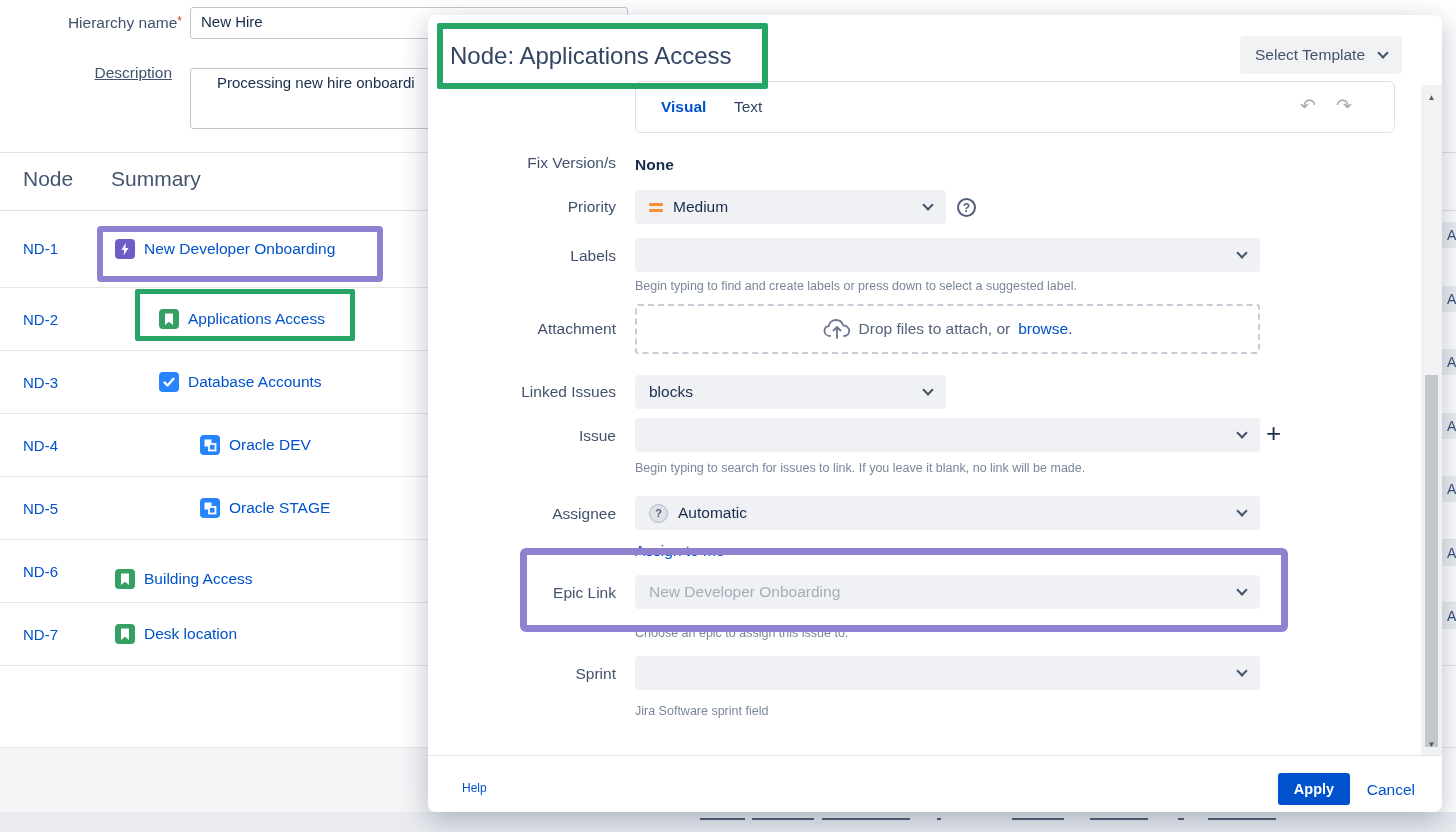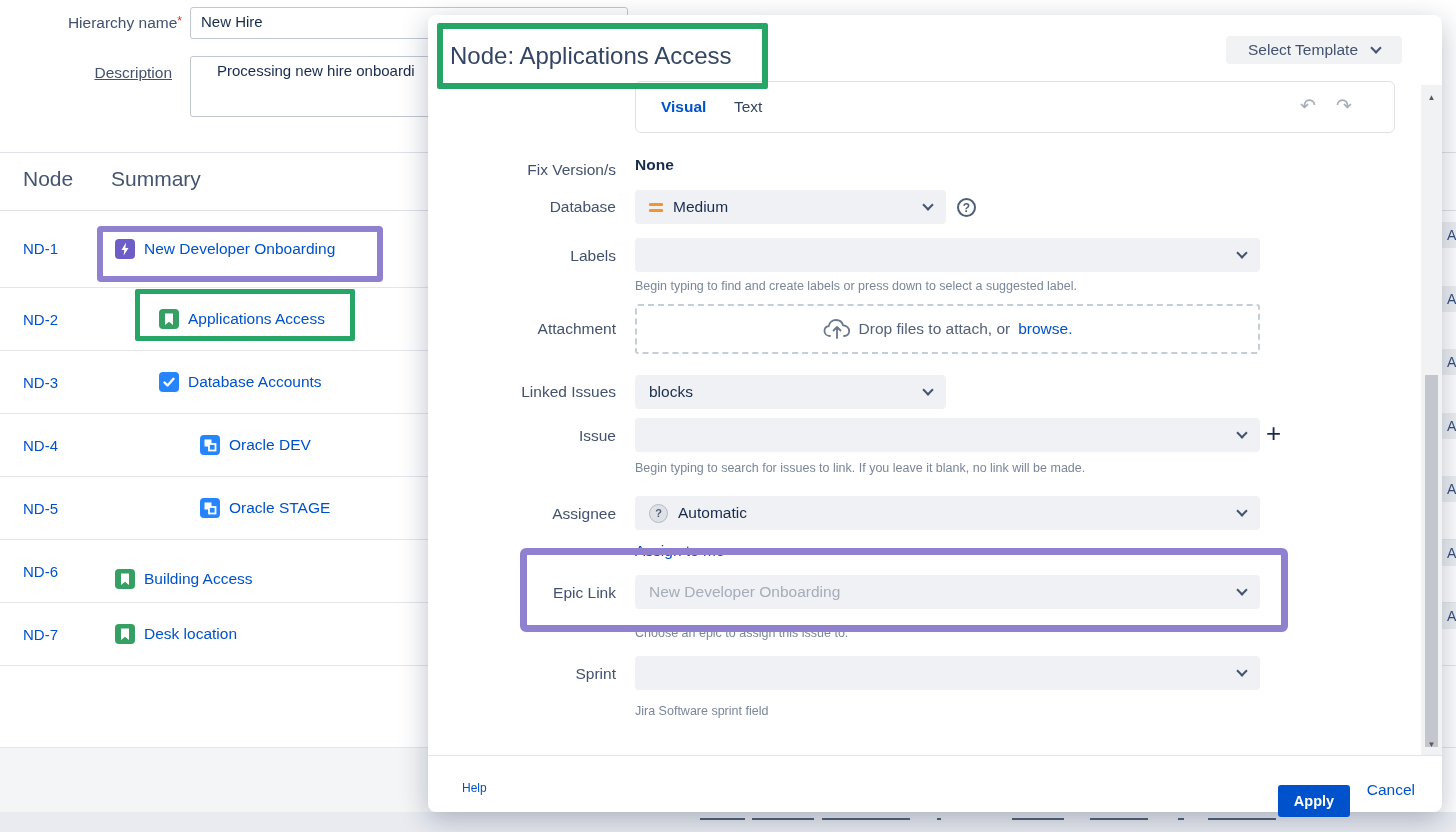--- a/index.html
+++ b/index.html
@@ -27,22 +27,22 @@
     padding-left:7px; z-index:1; }
 
   .bottom-left-band { position:absolute; left:0; top:748px; width:430px; height:84px; background:#F4F5F6; }
   .bottom-band { position:absolute; left:0; top:812px; width:1456px; height:20px; background:#E9EBF0; }
   .link-frag { position:absolute; top:818px; height:2px; background:#3B4A63; opacity:.85; }
 
   
   #dialog { position:absolute; left:428px; top:15px; width:1014px; height:797px;
     background:#fff; border-radius:8px; box-shadow:0 8px 28px rgba(9,30,66,.28); z-index:10; }
   #dlg-title { position:absolute; left:22px; top:27px; font-size:24px; color:#344563; }
-  .tpl-btn { position:absolute; right:40px; top:21px; height:28px; background:#F1F2F4;
-    border-radius:4px; display:flex; align-items:center; gap:14px; padding:0 22px;
+  .tpl-btn { position:absolute; right:40px; top:21px; height:38px; background:#F1F2F4;
+    border-radius:4px; display:flex; align-items:center; gap:14px; padding:0 15px;
     color:#42526E; font-size:15.5px; }
   .chev { width:8px; height:8px; border-right:2px solid #44546F; border-bottom:2px solid #44546F;
     transform:rotate(45deg); margin-top:-4px; flex:0 0 8px; }
 
   .editor-box { position:absolute; left:207px; top:66px; width:760px; height:52px;
     border:1px solid #DFE1E6; border-radius:6px; background:#fff; }
   .ed-tab { position:absolute; top:16px; font-size:15.5px; }
   .undoredo { position:absolute; top:12px; font-size:19px; color:#A5ADBA; }
 
   .dlg-label { position:absolute; width:188px; text-align:right; color:#42526E; font-size:15.5px; }
@@ -58,21 +58,21 @@
   .attach-box { position:absolute; left:207px; width:625px; height:50px; border:2px dashed #C5CDD6;
     border-radius:3px; background:#fff; display:flex; align-items:center; justify-content:center;
     gap:8px; color:#53617A; font-size:15.5px; }
   .avatar-circ { width:19px; height:19px; border-radius:50%; background:#DFE1E6; border:1px solid #B3BAC5;
     color:#505F79; font-size:11px; font-weight:bold; display:flex; align-items:center; justify-content:center; }
   .placeholder { color:#A5ADBA; }
   .plus { position:absolute; left:838px; font-size:26px; color:#172B4D; line-height:20px; }
 
   .dlg-footer-line { position:absolute; left:0; top:740px; width:1014px; height:1px; background:#E4E6EA; }
   .apply-btn { position:absolute; right:92px; top:758px; width:72px; height:32px; background:#0052CC;
-    color:#fff; font-size:14.5px; font-weight:bold; border:none; border-radius:3px; cursor:pointer;margin-top:12px; }
+    color:#fff; font-size:14.5px; font-weight:bold; border:none; border-radius:3px; cursor:pointer; }
   .cancel-link { position:absolute; right:27px; top:766px; }
   .help-link { position:absolute; left:34px; top:766px; }
 
   
   .dlg-scroll { position:absolute; left:993px; top:70px; width:21px; height:670px; background:#F1F2F4; }
   .dlg-scroll .arrow { position:absolute; left:0; width:21px; text-align:center; color:#595959; font-size:8px; }
   .dlg-scroll .thumb { position:absolute; left:4px; width:13px; top:290px; height:372px; background:#C3C6CC; }
 
   
   .ann { position:absolute; background:transparent; z-index:50; pointer-events:none; }
@@ -83,21 +83,21 @@
 <body>
 
 <div id="page">
 
   <div class="abs field-label" style="left:20px; top:14px; width:162px;">
     <span>Hierarchy name</span><span class="req">*</span>
   </div>
   <div class="txt-input" style="left:190px; top:7px; width:438px; height:32px;">New Hire</div>
 
   <div class="abs field-label" style="left:20px; top:64px; width:152px;text-decoration:underline;">Description</div>
-  <div class="txt-input" style="left:190px; top:56px; width:438px; height:61px;padding-left:26px;">Processing new hire onboardi</div>
+  <div class="txt-input" style="left:190px; top:68px; width:438px; height:61px;padding-left:26px;">Processing new hire onboardi</div>
 
   <div class="divider" style="left:0; top:152px; width:1456px;"></div>
 
   <div class="th" style="left:23px; top:167px;">Node</div>
   <div class="th" style="left:111px; top:167px;">Summary</div>
   <div class="divider" style="left:0; top:210px; width:1456px;"></div>
 
   <div id="tree-rows">
       <div class="tree-row" style="top: 210px; height: 78px;">
         <span class="row-key">ND-1</span>
@@ -203,24 +203,24 @@
     <span class="chev"></span>
   </div>
 
   <div class="editor-box">
     <div class="ed-tab" style="left:25px; color:#0052CC; font-weight:bold;">Visual</div>
     <div class="ed-tab" style="left:98px; color:#344563;">Text</div>
     <div class="undoredo" style="right:78px;">↶</div>
     <div class="undoredo" style="right:42px;">↷</div>
   </div>
 
-  <div class="dlg-label" style="top:146px;text-align:right;">Fix Version/s</div>
+  <div class="dlg-label" style="top:139px;text-align:right;">Fix Version/s</div>
   <div class="abs" style="left:207px; top:141px; font-weight:bold; font-size:15.5px; color:#172B4D;">None</div>
 
-  <div class="dlg-label" style="top:183px;">Database</div>
+  <div class="dlg-label" style="top:183px;">Priority</div>
   <div class="sel" style="top:175px; width:311px;">
     <span class="prio-bars">
         <span></span>
         <span></span>
       </span>
     <span class="grow">Medium</span>
     <span class="chev"></span>
   </div>
   <div class="help-circ" style="left:529px; top:183px;">?</div>
 

